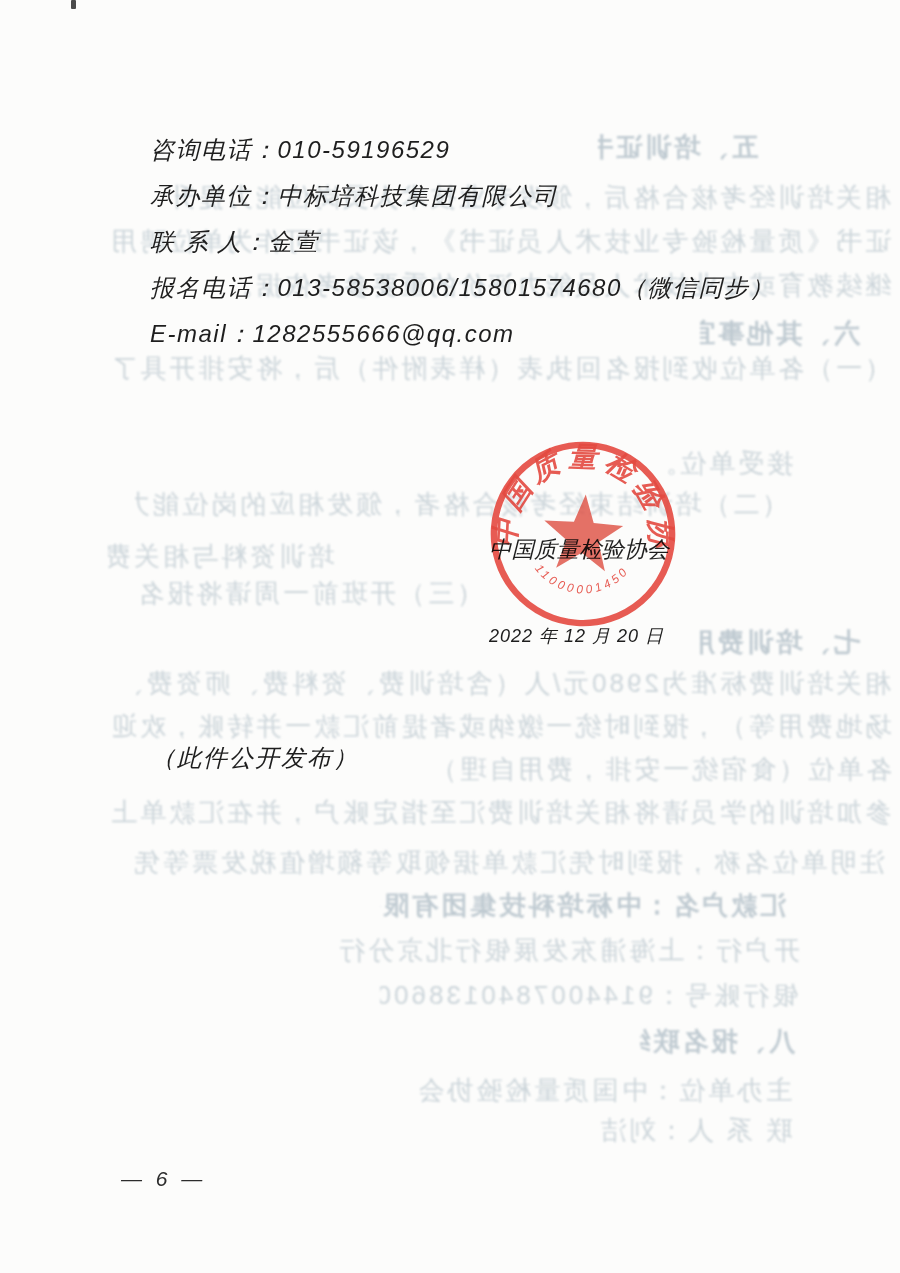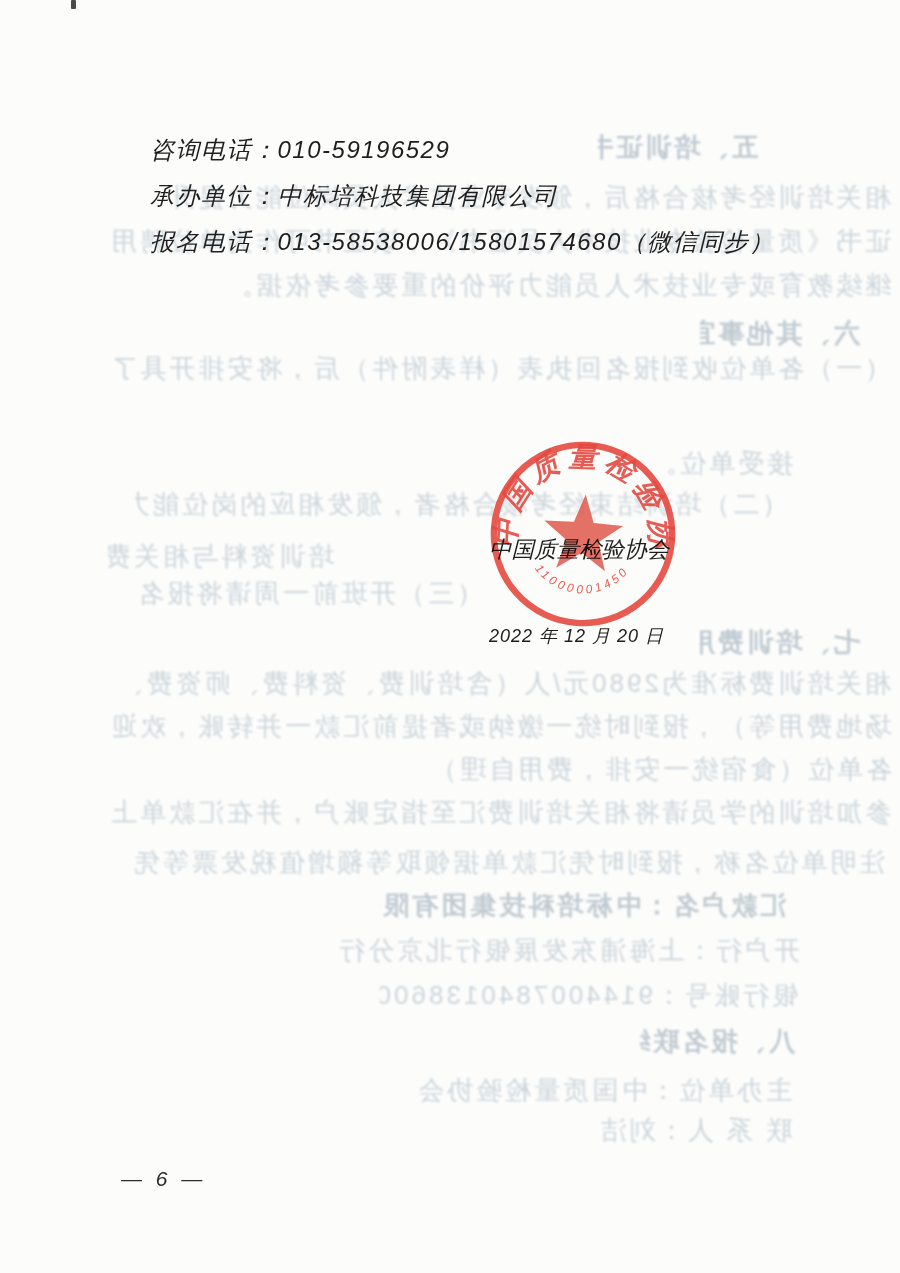--- a/index.html
+++ b/index.html
@@ -100,21 +100,23 @@
       <div class="bleed-line bold" style="top: 1025px; left: 640px; width: 155px;">八、报名联络</div>
       <div class="bleed-line" style="top: 1074px; left: 420px; width: 372px;">主办单位：中国质量检验协会</div>
       <div class="bleed-line" style="top: 1114px; left: 560px; width: 232px;">联 系 人：刘洁</div>
     </div>
 
   <div class="content">
 
     <div class="contact-block">
       <div class="contact-line">咨询电话：010-59196529</div>
       <div class="contact-line">承办单位：中标培科技集团有限公司</div>
+      <div class="contact-line">联 系 人：金萱</div>
       <div class="contact-line">报名电话：013-58538006/15801574680（微信同步）</div>
+      <div class="contact-line">E-mail：1282555666@qq.com</div>
     </div>
 
 
     <div class="issuer-name">中国质量检验协会</div>
 
     <svg class="seal" viewBox="0 0 200 200">
 
       <circle cx="100" cy="100" r="90" fill="none" stroke="#e23a30" stroke-width="6.5" opacity="0.9"></circle>
 
       <polygon points="100,60 110,88.2 139.9,89 116.2,107.3 124.7,136 100,119 75.3,136 83.8,107.3 60.1,89 90,88.2" fill="#dd4a3d" opacity="0.85"></polygon>
@@ -127,19 +129,20 @@
         <textPath href="#ring-text-path" startOffset="2%">中国质量检验协会</textPath>
       </text>
 
       <text font-size="12" fill="#e23a30" opacity="0.9" font-family="Liberation Sans, sans-serif" letter-spacing="3.5">
         <textPath href="#code-path" startOffset="4%">1100000145019</textPath>
       </text>
     </svg>
 
     <div class="issue-date">2022 年 12 月 20 日</div>
 
+    <div class="public-note">（此件公开发布）</div>
 
     <div class="page-number">— 6 —</div>
 
   </div>
 
   <div class="scan-speck"></div>
 </div>
 
 </body></html>

